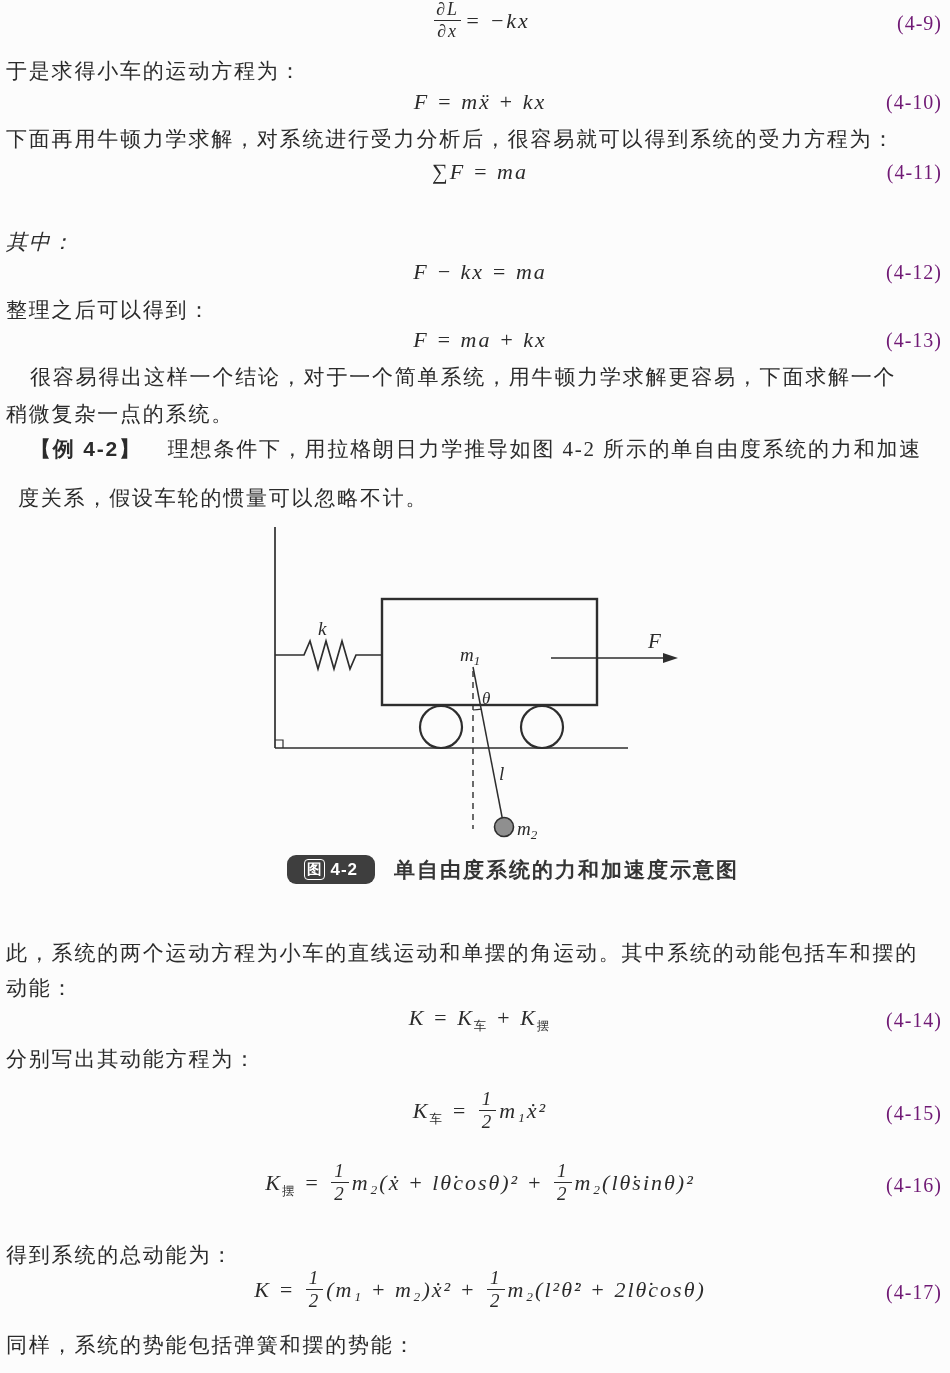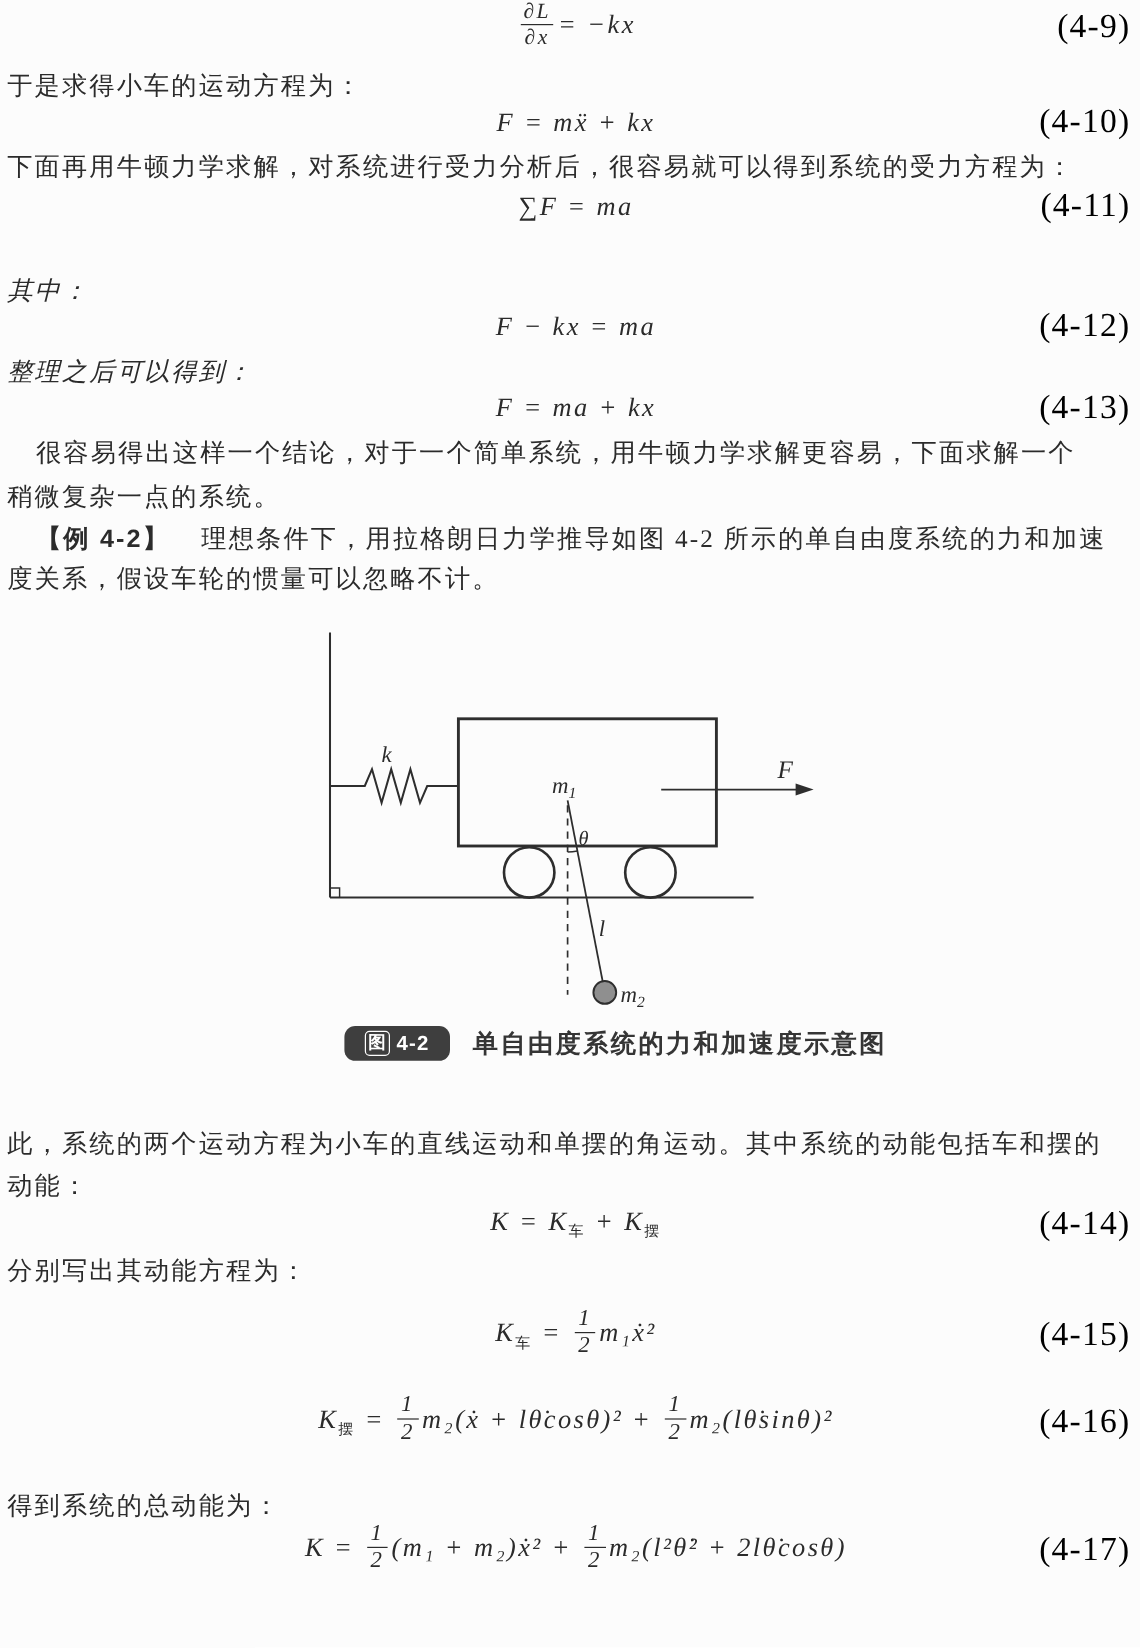--- a/index.html
+++ b/index.html
@@ -5,21 +5,21 @@
   html,body{margin:0;padding:0;background:#ffffff;}
   #page{position:relative;width:950px;height:1373px;background:#fcfcfc;overflow:hidden;
         font-family:"Liberation Serif","DejaVu Serif",serif;color:#2b2b2b;}
   .line{position:absolute;left:6px;font-size:21px;letter-spacing:1.8px;white-space:nowrap;}
   .indent{padding-left:24px;}
   .blabel{font-weight:700;font-family:"Liberation Sans","DejaVu Sans",sans-serif;margin-right:26px;}
   .slabel{font-weight:700;font-family:"Liberation Sans","DejaVu Sans",sans-serif;}
   .eqrow{position:absolute;left:0;right:0;display:flex;align-items:center;justify-content:center;padding-left:10px;}
   .mathline{font-style:italic;font-size:22px;letter-spacing:2px;white-space:nowrap;}
   .tag{position:absolute;right:8px;top:50%;transform:translateY(-50%);
-       font-style:normal;font-size:28px;letter-spacing:1px;color:#000000;}
+       font-style:normal;font-size:20px;letter-spacing:1px;color:#701a75;}
   .frac{display:inline-flex;flex-direction:column;align-items:center;vertical-align:middle;
         margin:0 3px;line-height:1.12;font-size:19px;position:relative;top:-3px;}
   .frac .fn{padding:0 3px;}
   .frac .fd{border-top:1.5px solid #2b2b2b;padding:0 3px;}
   .cnsub{font-size:12.5px;font-style:normal;vertical-align:-5px;letter-spacing:0;margin-right:2px;}
   .figwrap{position:absolute;left:260px;top:513px;width:430px;height:340px;}
   svg text{fill:#2b2b2b;font-family:"Liberation Serif","DejaVu Serif",serif;font-style:italic;}
   .badge{position:absolute;left:287px;top:855px;width:88px;height:29px;background:#3e3e3e;border-radius:9px;
          color:#fff;display:flex;align-items:center;justify-content:center;
          font-family:"Liberation Sans","DejaVu Sans",sans-serif;font-weight:700;font-size:17px;letter-spacing:1px;}
@@ -54,32 +54,32 @@
     <span class="tag">(4-11)</span>
   </div>
 
   <div class="line" style="top:228px;font-style:italic;"><span>其中：</span></div>
 
   <div class="eqrow" style="top:256px;height:32px;">
     <span class="mathline">F − kx = ma</span>
     <span class="tag">(4-12)</span>
   </div>
 
-  <div class="line" style="top:296px;font-style:italic;"><span>整理之后可以得到：</span></div>
+  <div class="line" style="top:296px;"><span>整理之后可以得到：</span></div>
 
   <div class="eqrow" style="top:324px;height:32px;">
     <span class="mathline">F = ma + kx</span>
     <span class="tag">(4-13)</span>
   </div>
 
   <div class="line" style="top:400px;"><span>稍微复杂一点的系统。</span></div>
   <div class="line indent" style="top:363px;"><span>很容易得出这样一个结论，对于一个简单系统，用牛顿力学求解更容易，下面求解一个</span></div>
 
   <div class="line indent" style="top:435px;"><span class="blabel">【例 4-2】</span><span>理想条件下，用拉格朗日力学推导如图 4-2 所示的单自由度系统的力和加速</span></div>
-  <div class="line" style="top:468px;"><span>度关系，假设车轮的惯量可以忽略不计。</span></div>
+  <div class="line" style="top:484px;margin-left:12px;"><span>度关系，假设车轮的惯量可以忽略不计。</span></div>
 
   <div class="figwrap">
     <svg width="430" height="340" viewBox="0 0 430 340">
 
       <line x1="15" y1="14" x2="15" y2="235" stroke="#2e2e2e" stroke-width="1.7"></line>
       <line x1="15" y1="235" x2="368" y2="235" stroke="#2e2e2e" stroke-width="1.7"></line>
       <path d="M15,227 h8 v8" fill="none" stroke="#2e2e2e" stroke-width="1.2"></path>
 
       <polyline points="15,142 44,142 50,128 58,156 66,128 74,156 82,128 90,156 96,142 122,142" fill="none" stroke="#2e2e2e" stroke-width="1.7"></polyline>
       <text x="58" y="122" font-size="19">k</text>
@@ -146,14 +146,15 @@
     <span class="mathline"><span>K = </span><span class="frac">
           <span class="fn">1</span>
           <span class="fd">2</span>
         </span><span>(m₁ + m₂)ẋ²</span><span> + </span><span class="frac">
           <span class="fn">1</span>
           <span class="fd">2</span>
         </span><span>m₂(l²θ̇² + 2lθ̇cosθ)</span></span>
     <span class="tag">(4-17)</span>
   </div>
 
+  <div class="line" style="top:1331px;"><span>同样，系统的势能包括弹簧和摆的势能：</span></div>
 
 </div>
 
 </body></html>

